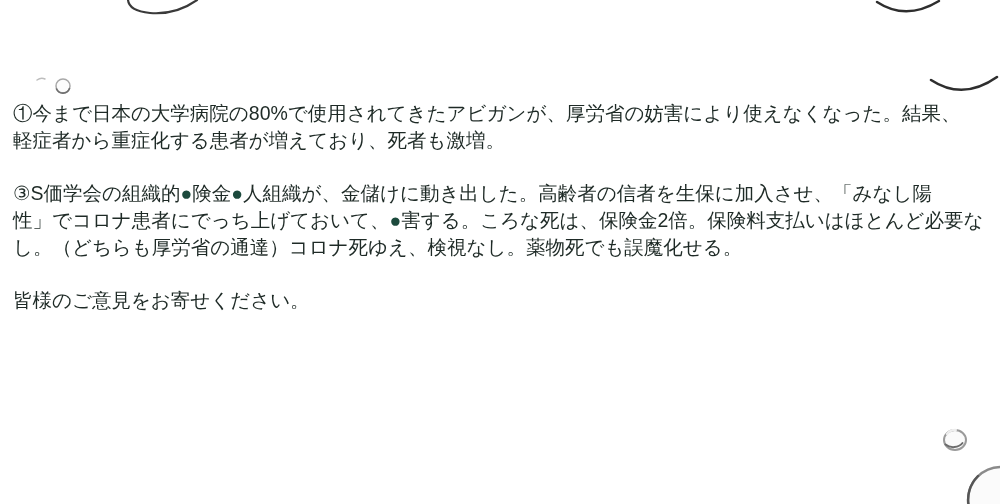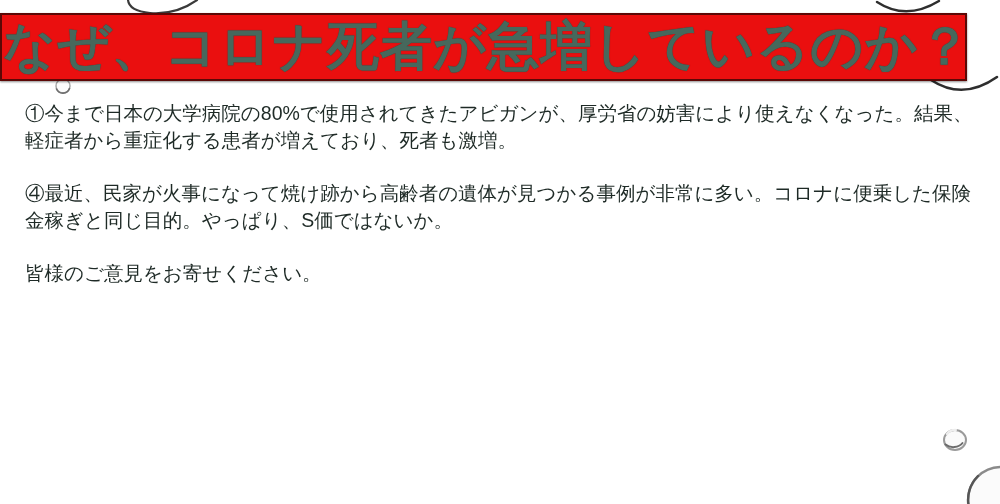--- a/index.html
+++ b/index.html
@@ -48,21 +48,21 @@
     position: absolute;
     top: 100px;
     left: 7px;
     width: 987px;
     z-index: 1;
     color: #1e2a26;
     font-size: 19.5px;
     line-height: 27px;
   }
   .jp-par {
-    margin: 0 0 26px 18px;
+    margin: 0 0 26px 6px;
     white-space: pre-line;
   }
   .closing {
     margin-bottom: 0;
   }
   .censor-dot {
     color: var(--censor-color, #1c4a3d);
   }
 </style>
 </head>
@@ -84,25 +84,23 @@
     <path d="M56.5 89 A7 7 0 0 0 69.5 88.5" stroke="#6f6f6f" stroke-width="1.6" fill="none" stroke-linecap="round"></path>
 
     <ellipse cx="955" cy="440" rx="11" ry="10" fill="#fafafa" stroke="#9a9a9a" stroke-width="2"></ellipse>
     <path d="M947 434 a10 9 0 0 1 9 -4" stroke="#eeeeee" stroke-width="2.2" fill="none" stroke-linecap="round"></path>
     <path d="M945.5 444.5 a11 9 0 0 0 17 -1.5" stroke="#6c6c6c" stroke-width="2" fill="none" stroke-linecap="round"></path>
 
     <circle cx="1001" cy="500" r="33" fill="#fbfbfb" stroke="#8a8a8a" stroke-width="2.4"></circle>
     <path d="M969 507 a33 33 0 0 1 9 -31" stroke="#565656" stroke-width="2.4" fill="none" stroke-linecap="round"></path>
   </svg>
 
-  <div class="banner">
-    <span class="title">なぜ、コロナ死者が急増しているのか？</span>
-  </div>
 
   <div class="content">
     <p class="jp-par">①今まで日本の大学病院の80%で使用されてきたアビガンが、厚労省の妨害により使えなくなった。結果、
 軽症者から重症化する患者が増えており、死者も激増。</p>
-    <p class="jp-par">④最近、民家が火事になって焼け跡から高齢者の遺体が見つかる事例が非常に多い。コロナに便乗した保険
-金稼ぎと同じ目的。やっぱり、S価ではないか。</p>
+    <p class="jp-par">③S価学会の組織的<span class="censor-dot">●</span>険金<span class="censor-dot">●</span>人組織が、金儲けに動き出した。高齢者の信者を生保に加入させ、「みなし陽
+性」でコロナ患者にでっち上げておいて、<span class="censor-dot">●</span>害する。ころな死は、保険金2倍。保険料支払いはほとんど必要な
+し。（どちらも厚労省の通達）コロナ死ゆえ、検視なし。薬物死でも誤魔化せる。</p>
     <p class="jp-par closing">皆様のご意見をお寄せください。</p>
   </div>
 
 </div>
 
 </body></html>

